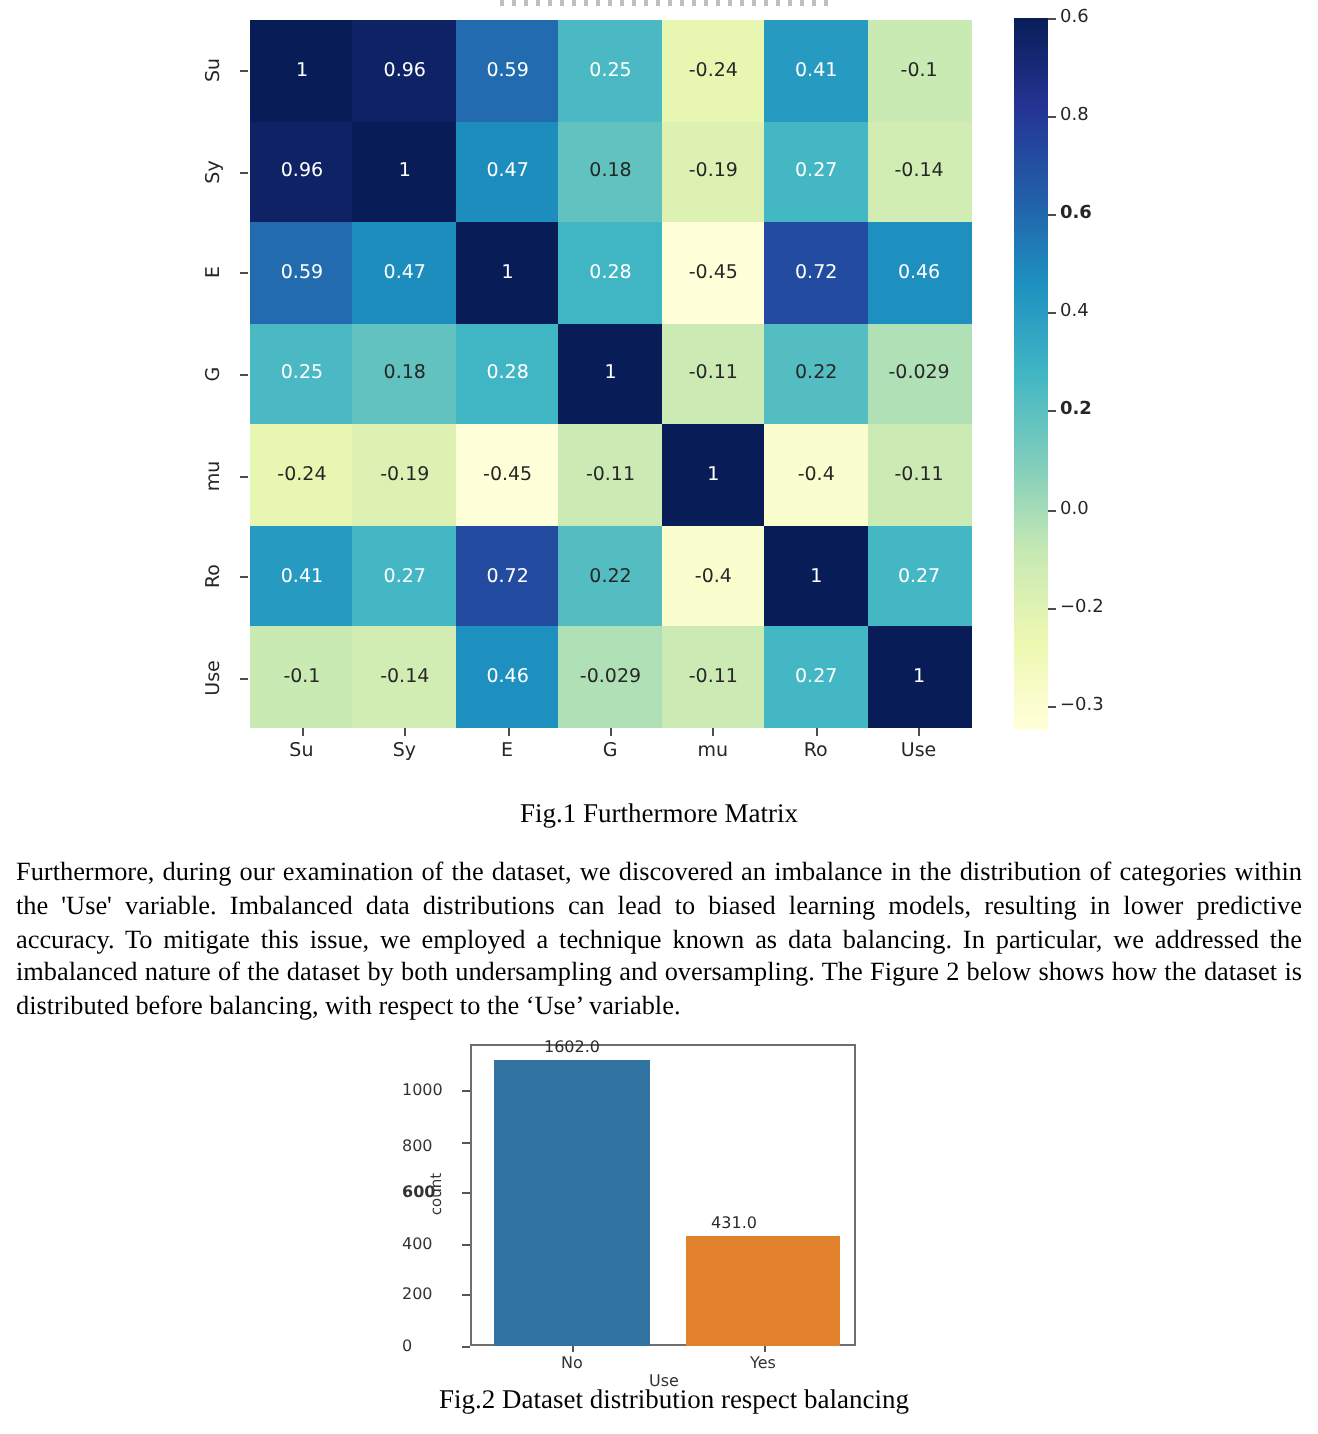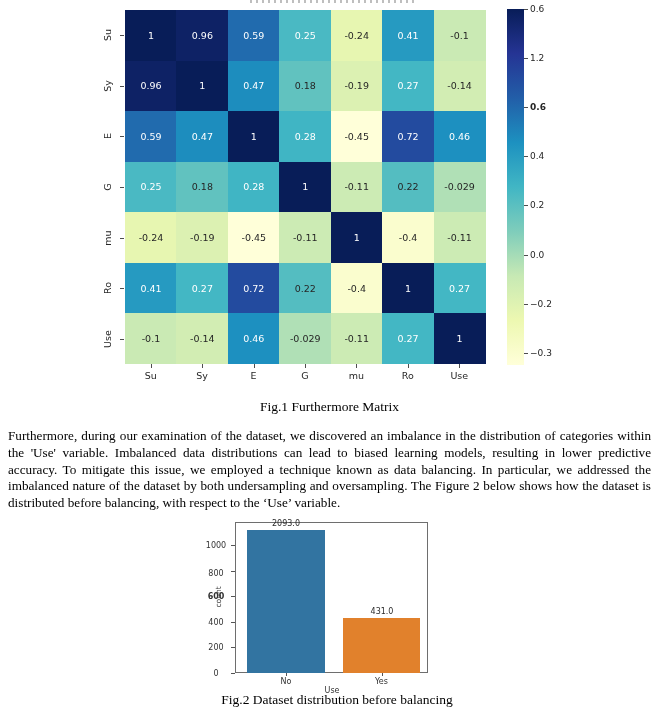--- a/index.html
+++ b/index.html
@@ -27,21 +27,21 @@
         font-family:"Liberation Serif",serif;font-size:13.5px;color:#000;}
   .bodytext{position:absolute;left:8px;top:428px;width:643px;margin:0;
         font-family:"Liberation Serif",serif;font-size:13.2px;line-height:16.8px;
         text-align:justify;color:#000;}
   
   .plotbox{position:absolute;left:235px;top:522px;width:193px;height:151px;
         border:1px solid #6e6e6e;box-sizing:border-box;background:#fff;}
   .bar{position:absolute;}
   .bar-valuelabel{position:absolute;font-size:8px;color:#2b2b2b;transform:translateX(-50%);
         white-space:nowrap;}
-  .ytick-label{position:absolute;width:30px;text-align:center;font-size:8px;color:#333;
+  .ytick-label{position:absolute;width:30px;text-align:left;font-size:8px;color:#333;
         transform:translateY(-50%);}
   .ytick-mark{position:absolute;width:4px;height:1px;background:#555;}
   .xtick-label{position:absolute;font-size:8px;color:#333;transform:translateX(-50%);
         white-space:nowrap;}
   .xtick-mark{position:absolute;width:1px;height:3px;background:#555;}
   .ylabel-rot{position:absolute;font-size:7.5px;color:#333;
         transform:translate(-50%,-50%) rotate(-90deg);white-space:nowrap;}
   .xlabel{position:absolute;font-size:8px;color:#333;transform:translateX(-50%);
         white-space:nowrap;}
 </style>
@@ -132,47 +132,47 @@
         <div class="hm-tick-v" style="left: 356.435px; top: 363.99px;"></div>
         <div class="hm-collabel" style="left: 407.865px; top: 369.99px;">Ro</div>
         <div class="hm-tick-v" style="left: 407.865px; top: 363.99px;"></div>
         <div class="hm-collabel" style="left: 459.295px; top: 369.99px;">Use</div>
         <div class="hm-tick-v" style="left: 459.295px; top: 363.99px;"></div>
       </div>
     <div class="colorbar"></div>
     <div id="cb-ticks">
         <div class="cb-ticklabel" style="top: 9px;">0.6</div>
         <div class="cb-tickmark" style="top: 9px;"></div>
-        <div class="cb-ticklabel" style="top: 58.1034px;">1.2</div>
+        <div class="cb-ticklabel" style="top: 58.1034px;">0.8</div>
         <div class="cb-tickmark" style="top: 58.1034px;"></div>
         <div class="cb-ticklabel" style="top: 107.207px; font-weight: bold;">0.6</div>
         <div class="cb-tickmark" style="top: 107.207px;"></div>
         <div class="cb-ticklabel" style="top: 156.31px;">0.4</div>
         <div class="cb-tickmark" style="top: 156.31px;"></div>
-        <div class="cb-ticklabel" style="top: 205.414px;">0.2</div>
+        <div class="cb-ticklabel" style="top: 205.414px; font-weight: bold;">0.2</div>
         <div class="cb-tickmark" style="top: 205.414px;"></div>
         <div class="cb-ticklabel" style="top: 254.517px;">0.0</div>
         <div class="cb-tickmark" style="top: 254.517px;"></div>
         <div class="cb-ticklabel" style="top: 303.621px;">−0.2</div>
         <div class="cb-tickmark" style="top: 303.621px;"></div>
         <div class="cb-ticklabel" style="top: 352.724px;">−0.3</div>
         <div class="cb-tickmark" style="top: 352.724px;"></div>
       </div>
     <div class="caption" style="top:399px;">Fig.1 Furthermore Matrix</div>
   </div>
 
   <p class="bodytext">Furthermore, during our examination of the dataset, we discovered an imbalance in the distribution of categories within the 'Use' variable. Imbalanced data distributions can lead to biased learning models, resulting in lower predictive accuracy. To mitigate this issue, we employed a technique known as data balancing. In particular, we addressed the imbalanced nature of the dataset by both undersampling and oversampling. The Figure 2 below shows how the dataset is distributed before balancing, with respect to the ‘Use’ variable.</p>
 
   <div>
     <div class="plotbox"></div>
     <div id="bc-bars">
         <div class="bar" style="left: 247px; top: 530px; width: 78px; height: 143px; background: rgb(50, 116, 161);"></div>
-        <div class="bar-valuelabel" style="left: 286px; top: 519px;">2093.0</div>
+        <div class="bar-valuelabel" style="left: 286px; top: 519px;">1602.0</div>
         <div class="bar" style="left: 343px; top: 618.02px; width: 77px; height: 54.9804px; background: rgb(225, 129, 44);"></div>
-        <div class="bar-valuelabel" style="left: 382px; top: 607.02px;">431.0</div>
+        <div class="bar-valuelabel" style="left: 367px; top: 607.02px;">431.0</div>
       </div>
     <div id="bc-yticks">
         <div class="ytick-label" style="left: 201px; top: 673px;">0</div>
         <div class="ytick-mark" style="left: 231px; top: 673px;"></div>
         <div class="ytick-label" style="left: 201px; top: 647.487px;">200</div>
         <div class="ytick-mark" style="left: 231px; top: 647.487px;"></div>
         <div class="ytick-label" style="left: 201px; top: 621.974px;">400</div>
         <div class="ytick-mark" style="left: 231px; top: 621.974px;"></div>
         <div class="ytick-label" style="left: 201px; top: 596.461px; font-weight: bold;">600</div>
         <div class="ytick-mark" style="left: 231px; top: 596.461px;"></div>
@@ -182,16 +182,16 @@
         <div class="ytick-mark" style="left: 231px; top: 545.435px;"></div>
       </div>
     <div id="bc-xticks">
         <div class="xtick-label" style="left: 286px; top: 677px;">No</div>
         <div class="xtick-mark" style="left: 286px; top: 673px;"></div>
         <div class="xtick-label" style="left: 381.5px; top: 677px;">Yes</div>
         <div class="xtick-mark" style="left: 381.5px; top: 673px;"></div>
       </div>
     <div class="ylabel-rot" style="left:218px;top:597px;">count</div>
     <div class="xlabel" style="left:332px;top:686px;">Use</div>
-    <div class="caption" style="top:692px;left:15px;width:644px;">Fig.2 Dataset distribution before balancing</div>
+    <div class="caption" style="top:692px;left:15px;width:644px;">Fig.2 Dataset distribution respect balancing</div>
   </div>
 
 </div>
 
 </body></html>

